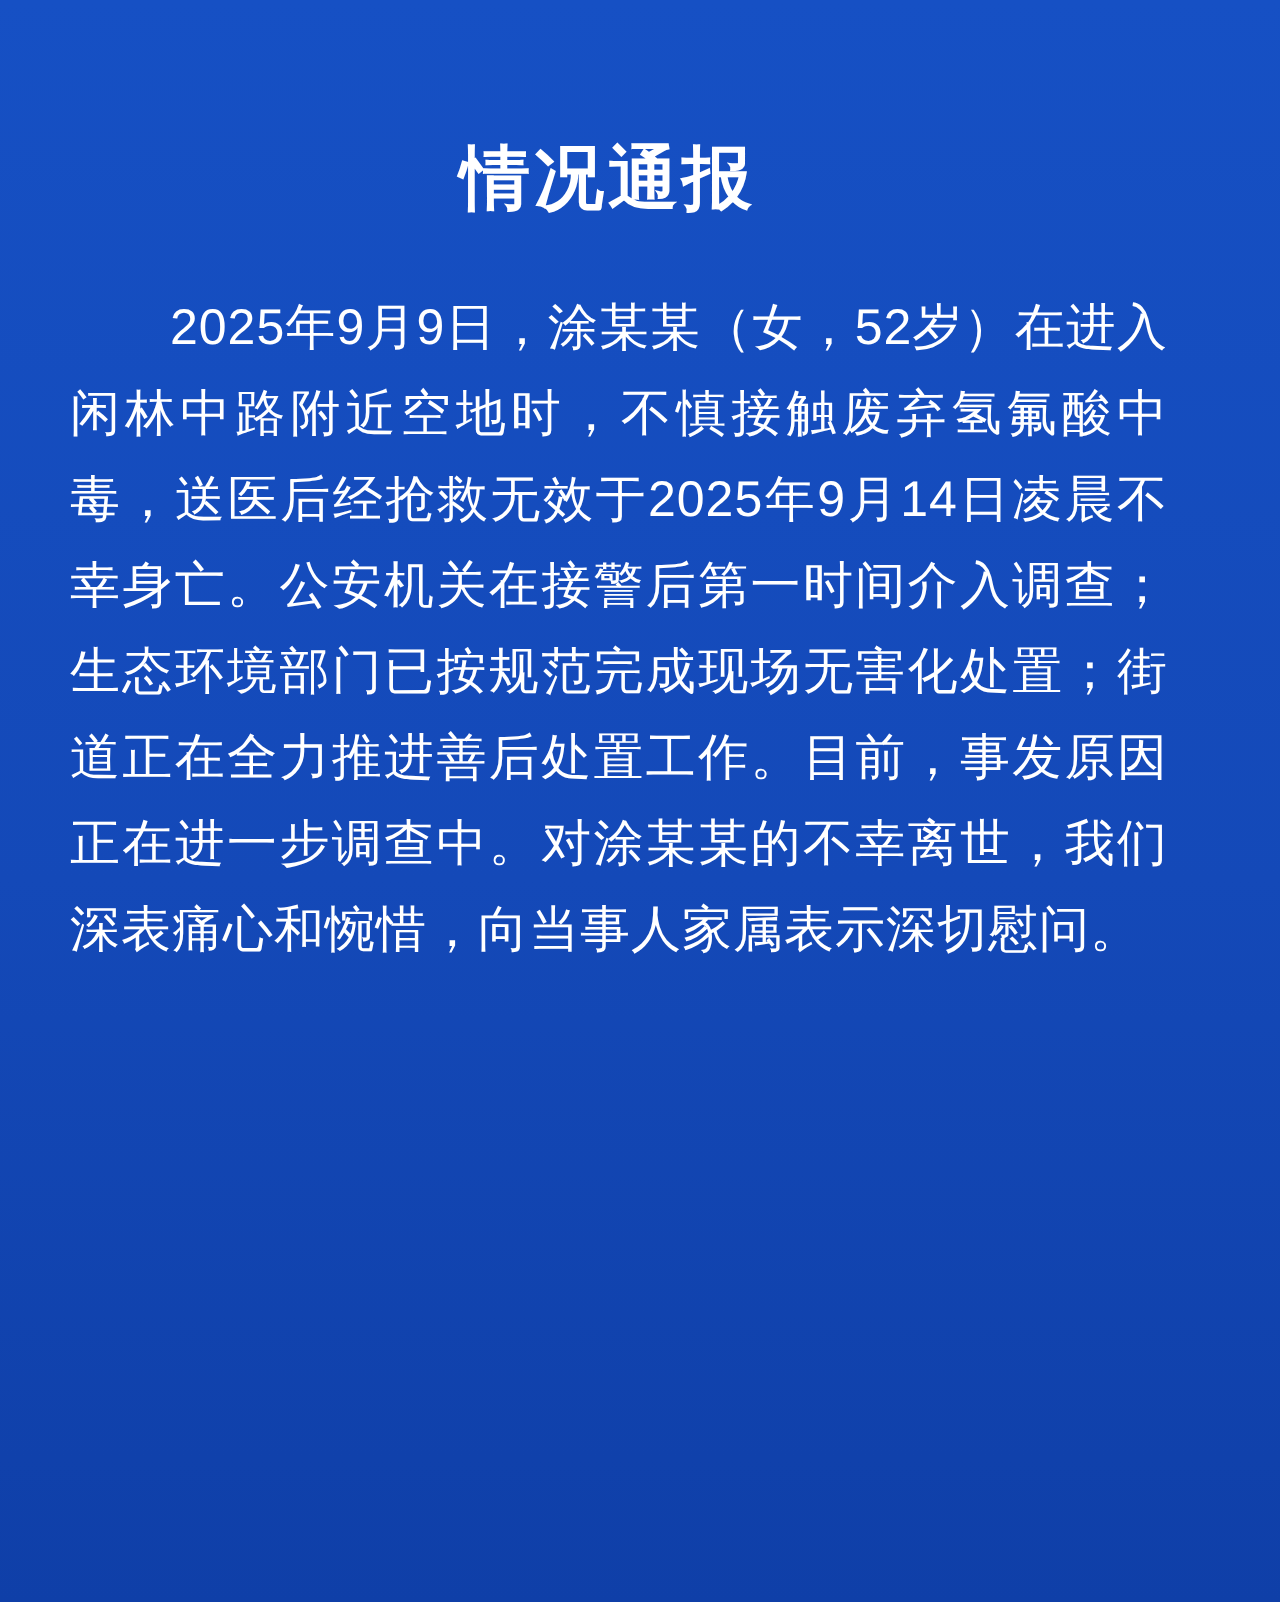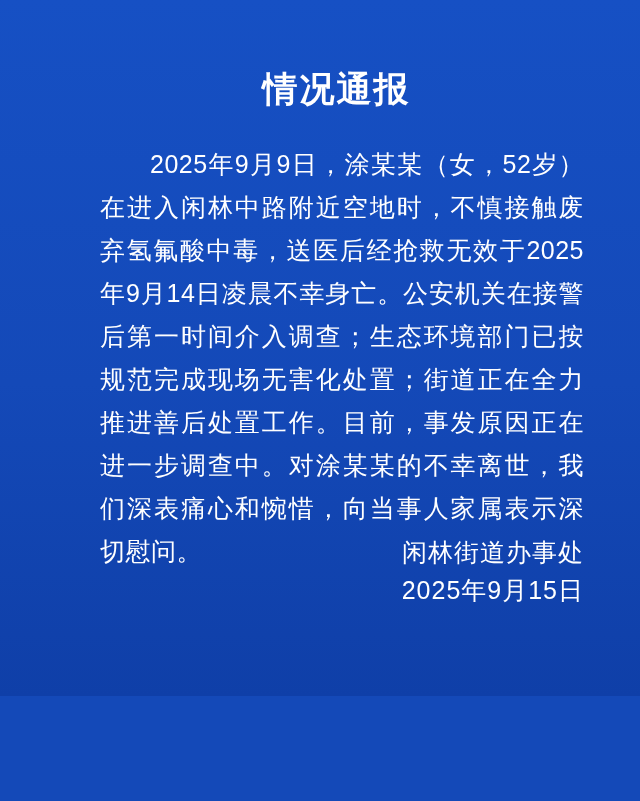--- a/index.html
+++ b/index.html
@@ -9,24 +9,24 @@
   body {
     width: 640px;
     height: 801px;
     background: #1449b8;
     font-family: "Liberation Sans", sans-serif;
     overflow: hidden;
   }
   .notice {
     position: relative;
     width: 640px;
-    height: 696px;
+    height: 801px;
     box-sizing: border-box;
     background: linear-gradient(180deg, #1650c4 0%, #1449b8 55%, #0f3fa8 100%);
-    padding: 52px 56px 40px 89px;
+    padding: 52px 56px 40px 24px;
     color: #ffffff;
   }
   .title {
     text-align: center;
     font-size: 35px;
     font-weight: bold;
     letter-spacing: 2px;
     margin-top: 14px;
     margin-bottom: 30px;
     color: #ffffff;
@@ -60,17 +60,13 @@
     color: #ffffff;
     letter-spacing: 1px;
   }
 </style>
 </head>
 <body>
 
 <div class="notice">
   <div class="title">情况通报</div>
   <div class="body-text">2025年9月9日，涂某某（女，52岁）在进入闲林中路附近空地时，不慎接触废弃氢氟酸中毒，送医后经抢救无效于2025年9月14日凌晨不幸身亡。公安机关在接警后第一时间介入调查；生态环境部门已按规范完成现场无害化处置；街道正在全力推进善后处置工作。目前，事发原因正在进一步调查中。对涂某某的不幸离世，我们深表痛心和惋惜，向当事人家属表示深切慰问。</div>
-  <div class="signature">
-    <div class="sig-org">闲林街道办事处</div>
-    <div class="sig-date">2025年9月15日</div>
-  </div>
 </div>
 
 </body></html>

